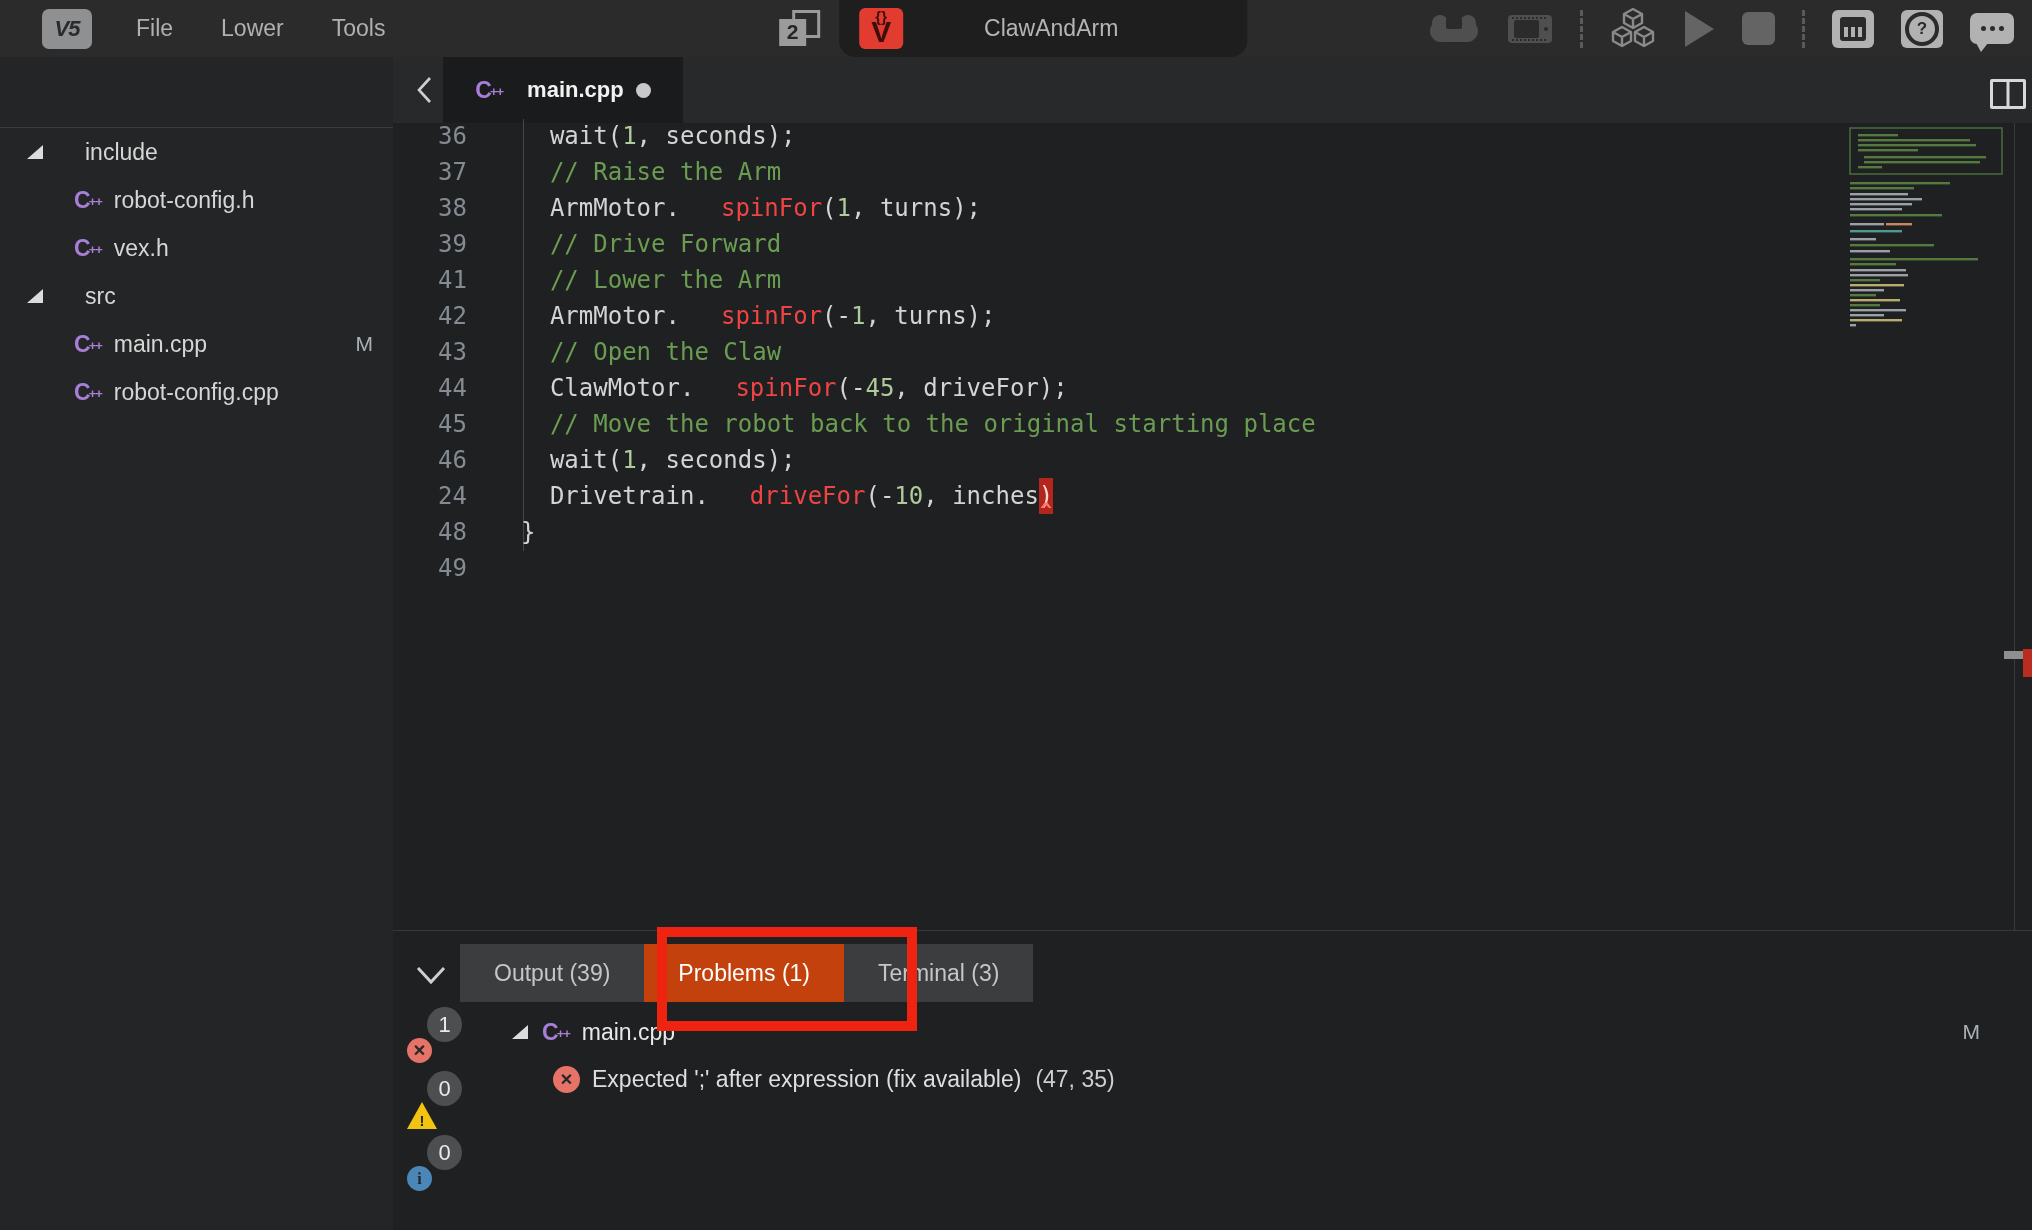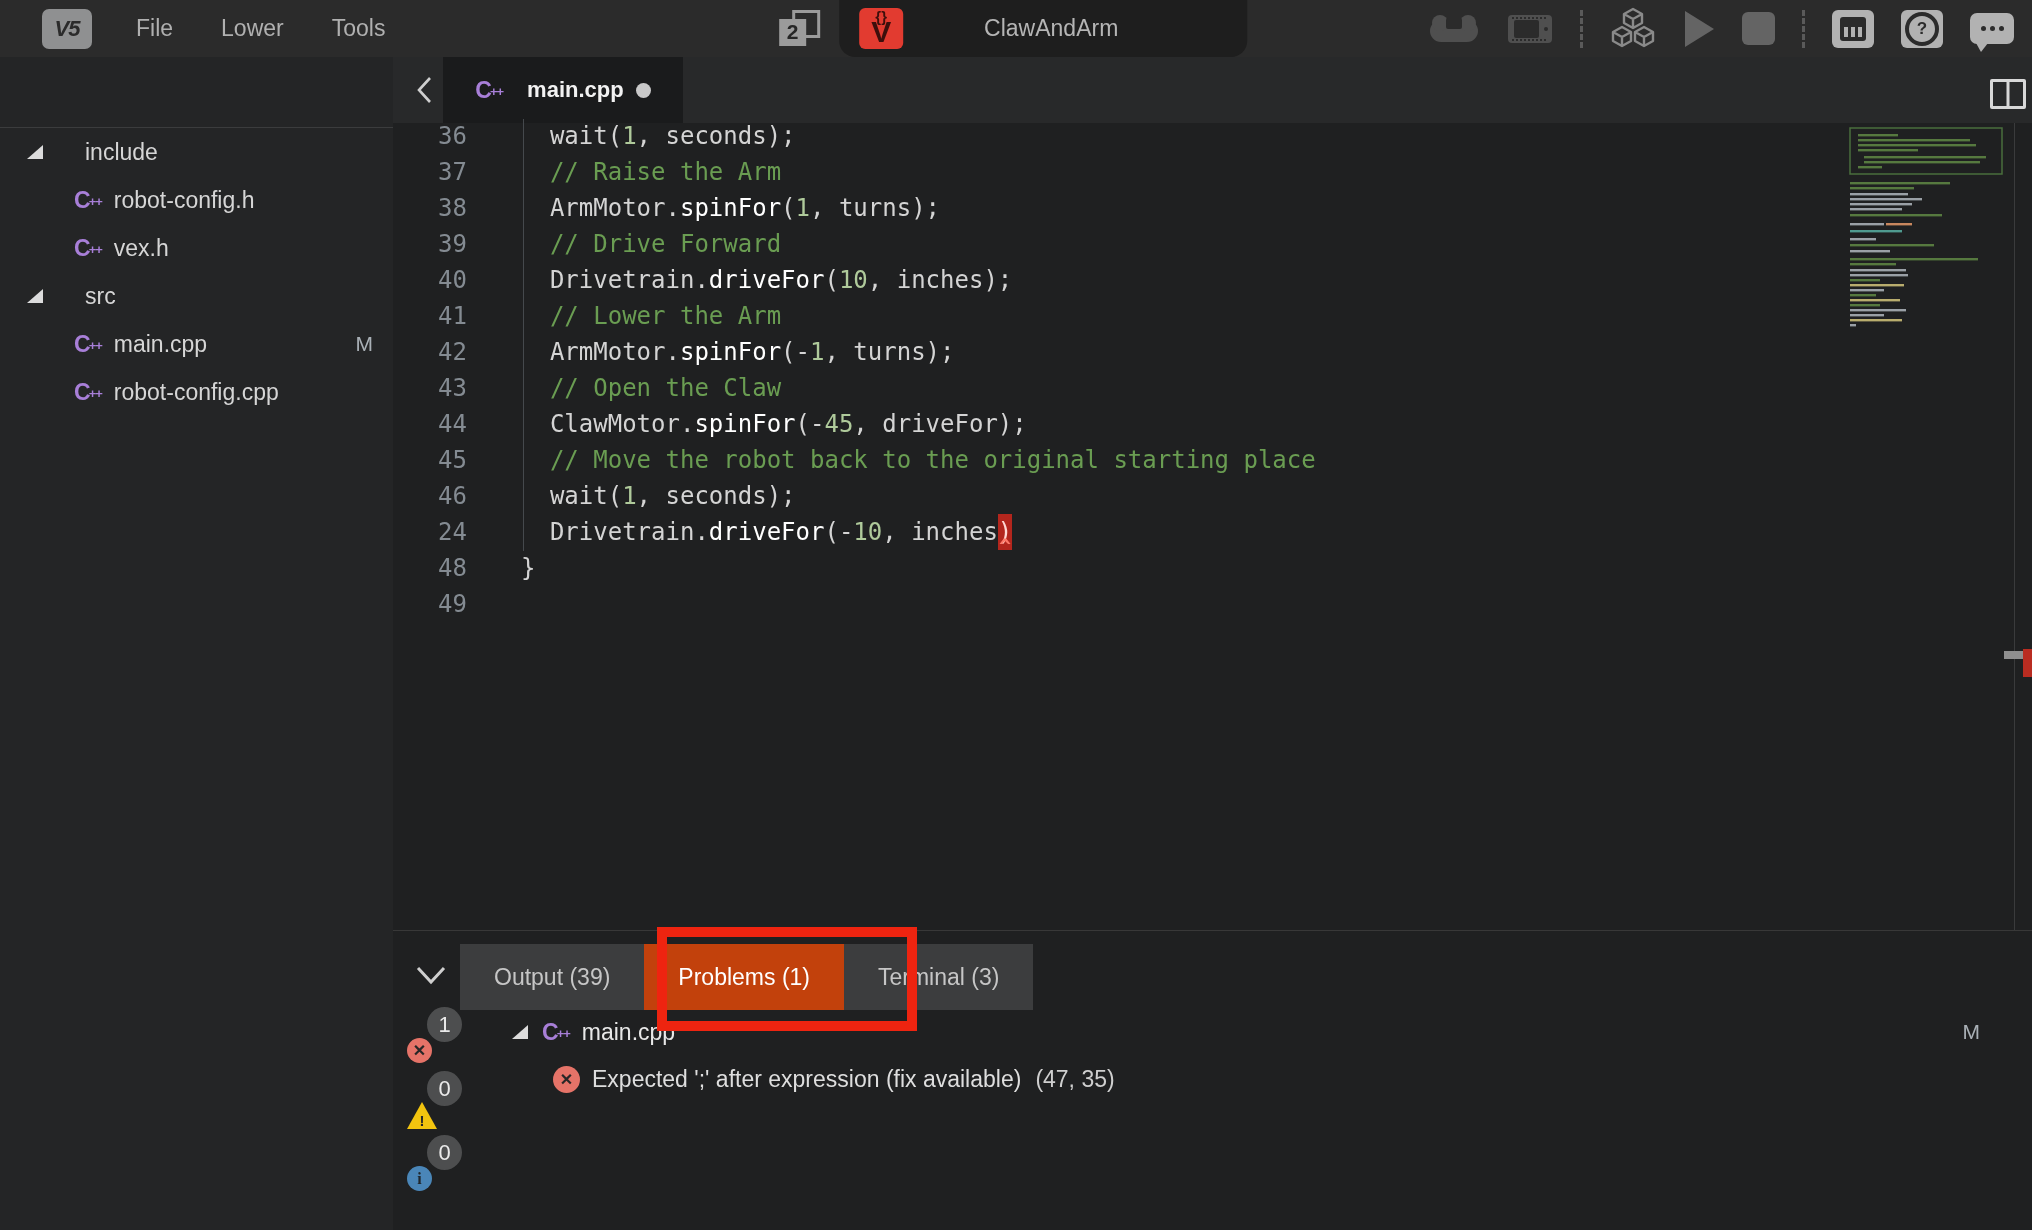--- a/index.html
+++ b/index.html
@@ -60,36 +60,36 @@
   .etab-label{color:#f2f2f2;font-size:22px;font-weight:bold;}
   .tab-dot{width:15px;height:15px;border-radius:50%;background:#c9c9c9;}
   .code-area{position:absolute;left:0;top:66px;width:1639px;height:807px;font-family:"DejaVu Sans Mono","Liberation Mono",monospace;font-size:24px;}
   .code-lines{position:absolute;left:0;top:-5px;width:100%;}
   .code-line{height:36px;line-height:36px;display:flex;white-space:pre;}
   .ln{width:74px;text-align:right;color:#848b92;flex:0 0 auto;}
   .cc{margin-left:54px;}
   .tok-fg{color:#d4d4d4;}
   .tok-com{color:#6a9d52;}
   .tok-num{color:#afca9b;}
-  .tok-fn{color:#ffffff;}
+  .tok-fn{color:#ef4444;margin-left:41px;}
   .tok-err{position:relative;display:inline-block;background:#b3261d;color:#ffd9d4;}
   .tok-err:after{content:"^";position:absolute;left:50%;transform:translateX(-50%);bottom:-14px;color:#ff7a6a;font-weight:bold;font-size:20px;}
   .indent-guide{position:absolute;left:130px;top:-4px;width:1px;height:432px;background:#45494d;}
   .minimap{position:absolute;left:1455px;top:3px;width:166px;height:210px;}
   .scroll-track{position:absolute;left:1621px;top:0;width:1px;height:807px;background:#3a3b3c;}
   .ov-gray{position:absolute;left:1611px;top:528px;width:21px;height:8px;background:#8f8f8f;}
   .ov-red{position:absolute;left:1630px;top:526px;width:9px;height:28px;background:#b92c21;}
   .split-btn{position:absolute;left:1597px;top:-44px;width:36px;height:30px;border:3px solid #d8d8d8;border-radius:2px;box-sizing:border-box;}
   .split-btn:after{content:"";position:absolute;left:50%;top:0;width:3px;height:100%;background:#d8d8d8;transform:translateX(-50%);}
 
   
   .panel{position:absolute;left:393px;top:930px;width:1639px;height:300px;background:#1f2021;border-top:1px solid #383838;box-sizing:border-box;}
   .collapse-btn{position:absolute;left:18px;top:24px;width:40px;height:40px;display:flex;align-items:center;justify-content:center;}
   .panel-tabs{position:absolute;left:67px;top:13px;display:flex;height:58px;}
-  .btab{height:66px;display:flex;align-items:center;justify-content:center;padding:0 34px;
+  .btab{height:58px;display:flex;align-items:center;justify-content:center;padding:0 34px;
         background:#3c3d3e;color:#c6c6c6;font-size:23px;cursor:default;}
   .btab.active{background:#c2410c;color:#ffffff;}
   .sev-col{position:absolute;left:12px;top:76px;width:80px;}
   .sev-pair{position:relative;width:70px;height:64px;}
   .count-pill{position:absolute;left:22px;top:0;width:35px;height:35px;border-radius:50%;background:#4d4e4f;
               color:#eaeaea;font-size:22px;display:flex;align-items:center;justify-content:center;}
   .sev-ico{position:absolute;left:2px;top:31px;}
   .ico-error{width:25px;height:25px;border-radius:50%;background:#e57368;color:#272727;font-weight:bold;
              display:flex;align-items:center;justify-content:center;font-size:16px;}
   .ico-warn{width:30px;height:27px;background:#f2c40f;clip-path:polygon(50% 0,100% 100%,0 100%);
@@ -259,21 +259,20 @@
       <div class="split-btn" style="position:absolute;left:1597px;top:22px;"></div>
     </div>
 
     <div class="code-area">
       <div class="indent-guide"></div>
       <div class="code-lines" id="code-lines">
           <div class="code-line"><span class="ln">36</span><span class="cc"><span class="tok-fg">  wait(</span><span class="tok-num">1</span><span class="tok-fg">, seconds);</span></span></div>
           <div class="code-line"><span class="ln">37</span><span class="cc"><span class="tok-com">  // Raise the Arm</span></span></div>
           <div class="code-line"><span class="ln">38</span><span class="cc"><span class="tok-fg">  ArmMotor.</span><span class="tok-fn">spinFor</span><span class="tok-fg">(</span><span class="tok-num">1</span><span class="tok-fg">, turns);</span></span></div>
           <div class="code-line"><span class="ln">39</span><span class="cc"><span class="tok-com">  // Drive Forward</span></span></div>
-          <div class="code-line"><span class="ln">40</span><span class="cc"><span class="tok-fg">  Drivetrain.</span><span class="tok-fn">driveFor</span><span class="tok-fg">(</span><span class="tok-num">10</span><span class="tok-fg">, inches);</span></span></div>
           <div class="code-line"><span class="ln">41</span><span class="cc"><span class="tok-com">  // Lower the Arm</span></span></div>
           <div class="code-line"><span class="ln">42</span><span class="cc"><span class="tok-fg">  ArmMotor.</span><span class="tok-fn">spinFor</span><span class="tok-fg">(-</span><span class="tok-num">1</span><span class="tok-fg">, turns);</span></span></div>
           <div class="code-line"><span class="ln">43</span><span class="cc"><span class="tok-com">  // Open the Claw</span></span></div>
           <div class="code-line"><span class="ln">44</span><span class="cc"><span class="tok-fg">  ClawMotor.</span><span class="tok-fn">spinFor</span><span class="tok-fg">(-</span><span class="tok-num">45</span><span class="tok-fg">, driveFor);</span></span></div>
           <div class="code-line"><span class="ln">45</span><span class="cc"><span class="tok-com">  // Move the robot back to the original starting place</span></span></div>
           <div class="code-line"><span class="ln">46</span><span class="cc"><span class="tok-fg">  wait(</span><span class="tok-num">1</span><span class="tok-fg">, seconds);</span></span></div>
           <div class="code-line"><span class="ln">24</span><span class="cc"><span class="tok-fg">  Drivetrain.</span><span class="tok-fn">driveFor</span><span class="tok-fg">(-</span><span class="tok-num">10</span><span class="tok-fg">, inches</span><span class="tok-err">)</span></span></div>
           <div class="code-line"><span class="ln">48</span><span class="cc"><span class="tok-fg">}</span></span></div>
           <div class="code-line"><span class="ln">49</span><span class="cc"></span></div>
         </div>

